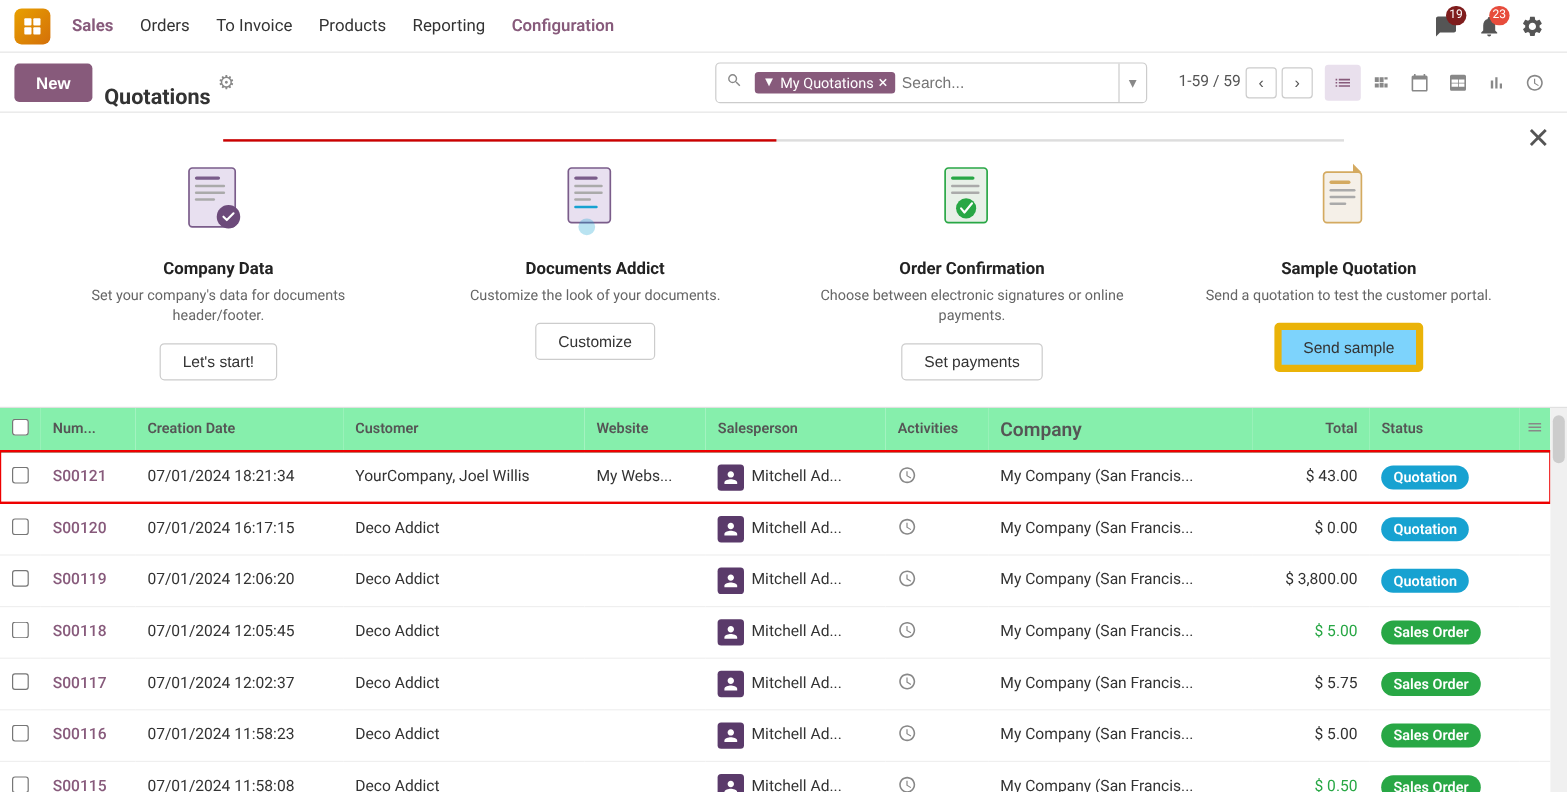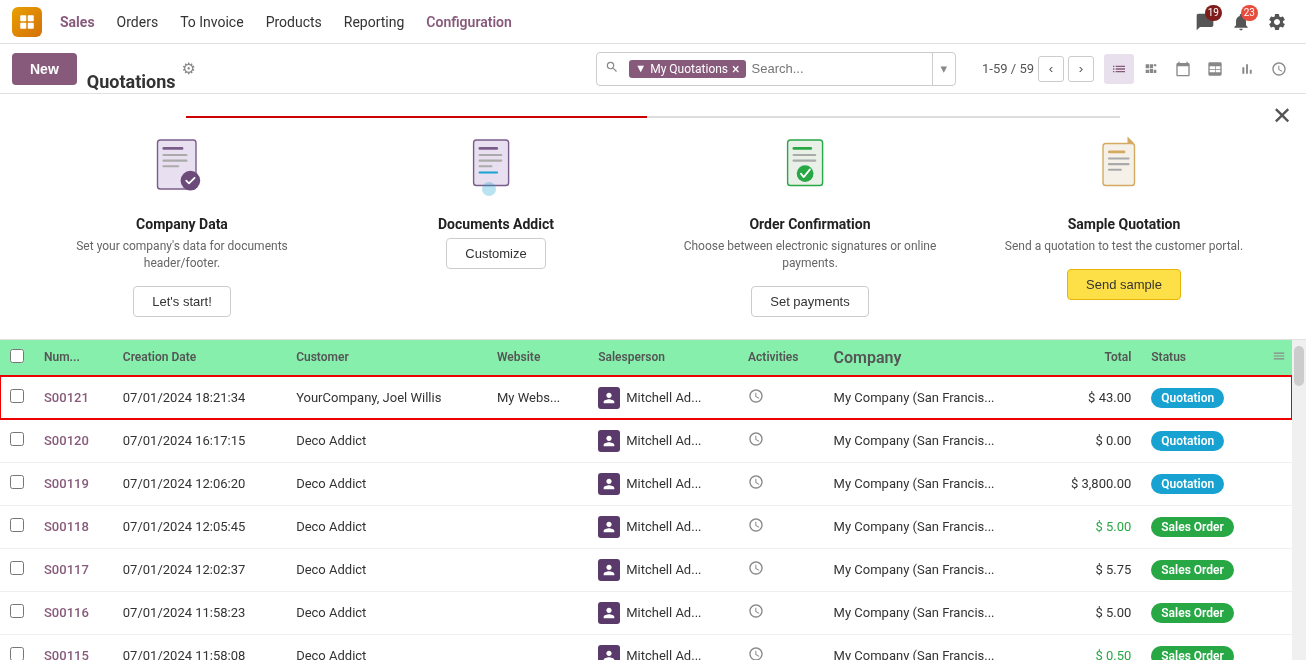--- a/index.html
+++ b/index.html
@@ -142,20 +142,21 @@
           <rect x="18" y="10" width="50" height="65" rx="4" fill="#e8e0f0" stroke="#7a5c8a" stroke-width="2"></rect>
           <rect x="25" y="20" width="28" height="4" rx="2" fill="#7a5c8a"></rect>
           <rect x="25" y="30" width="34" height="3" rx="1.5" fill="#aaa"></rect>
           <rect x="25" y="38" width="34" height="3" rx="1.5" fill="#aaa"></rect>
           <rect x="25" y="46" width="20" height="3" rx="1.5" fill="#aaa"></rect>
           <rect x="25" y="55" width="28" height="3" rx="1.5" fill="#17a2d1"></rect>
           <circle cx="40" cy="80" r="10" fill="#17a2d1" opacity="0.3"></circle>
         </svg>
       </div>
       <div style="font-size:14px;font-weight:700;margin-bottom:6px;color:#222;">Documents Addict</div>
+      <div style="font-size:12px;color:#666;margin-bottom:14px;line-height:1.4;">Customize the look of your documents.</div>
       <button style="border:1px solid #ccc;background:#fff;border-radius:4px;padding:7px 18px;font-size:13px;cursor:pointer;color:#333;">Customize</button>
     </div>
 
     <div style="display:flex;flex-direction:column;align-items:center;text-align:center;flex:1;max-width:260px;">
       <div style="width:80px;height:80px;display:flex;align-items:center;justify-content:center;margin-bottom:8px;">
         <svg width="70" height="70" viewBox="0 0 100 100">
           <rect x="18" y="10" width="50" height="65" rx="4" fill="#e8f0e8" stroke="#28a745" stroke-width="2"></rect>
           <rect x="25" y="20" width="28" height="4" rx="2" fill="#28a745"></rect>
           <rect x="25" y="30" width="34" height="3" rx="1.5" fill="#aaa"></rect>
           <rect x="25" y="38" width="34" height="3" rx="1.5" fill="#aaa"></rect>
@@ -174,21 +175,21 @@
           <rect x="20" y="15" width="45" height="60" rx="4" fill="#f5f0e8" stroke="#d4aa60" stroke-width="2"></rect>
           <rect x="27" y="25" width="25" height="4" rx="2" fill="#d4aa60"></rect>
           <rect x="27" y="35" width="31" height="3" rx="1.5" fill="#aaa"></rect>
           <rect x="27" y="43" width="31" height="3" rx="1.5" fill="#aaa"></rect>
           <rect x="27" y="51" width="20" height="3" rx="1.5" fill="#aaa"></rect>
           <polygon points="55,5 65,15 55,15" fill="#d4aa60"></polygon>
         </svg>
       </div>
       <div style="font-size:14px;font-weight:700;margin-bottom:6px;color:#222;">Sample Quotation</div>
       <div style="font-size:12px;color:#666;margin-bottom:14px;line-height:1.4;">Send a quotation to test the customer portal.</div>
-      <button style="border:1px solid #eab308;background:#fde047;border-radius:4px;padding:7px 18px;font-size:13px;cursor:pointer;color:#333;">Send sample</button>
+      <button style="border:6px solid #eab308;background:#7dd3fc;border-radius:4px;padding:7px 18px;font-size:13px;cursor:pointer;color:#333;">Send sample</button>
     </div>
 
   </div>
 </div>
 
 <div style="display:flex;overflow:hidden;background:#fff;">
   <div style="flex:1;overflow:hidden;">
     <table style="width:100%;border-collapse:collapse;">
       <thead>
         <tr style="border-bottom:2px solid #15803d;background:#86efac;">

